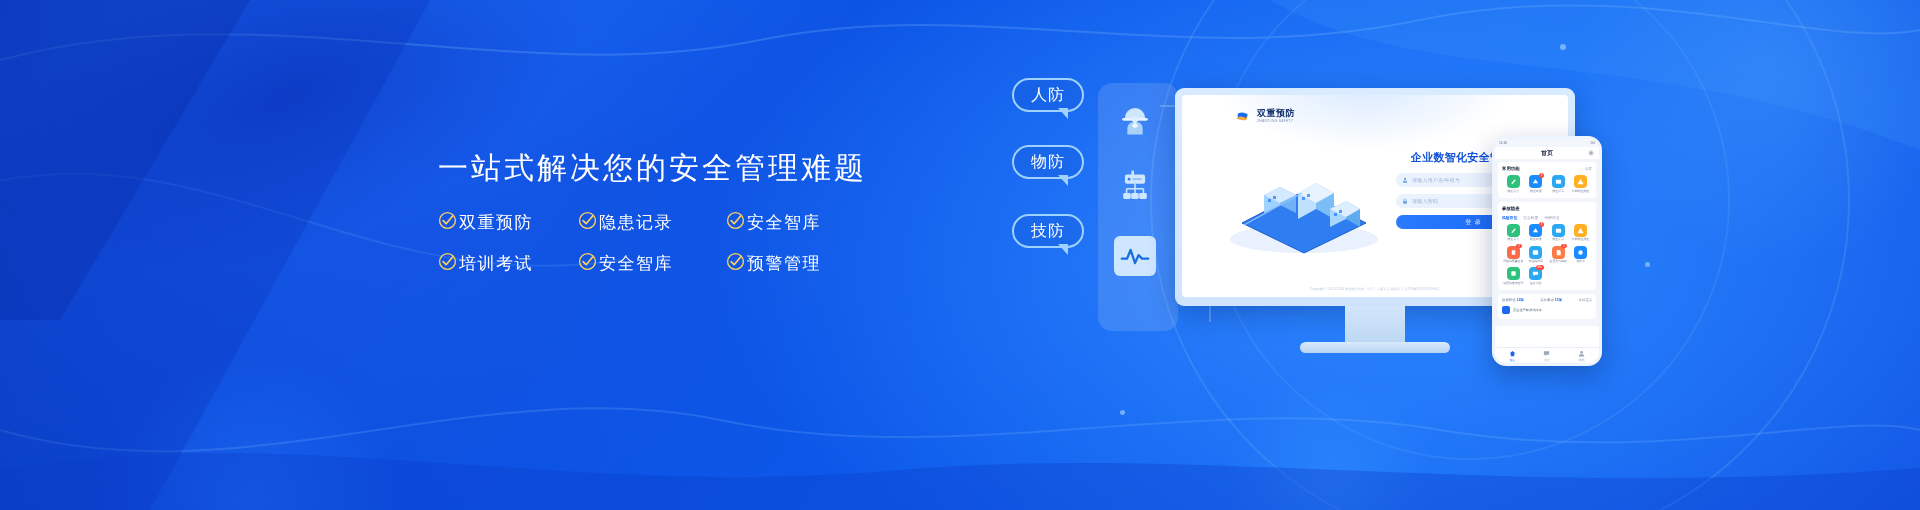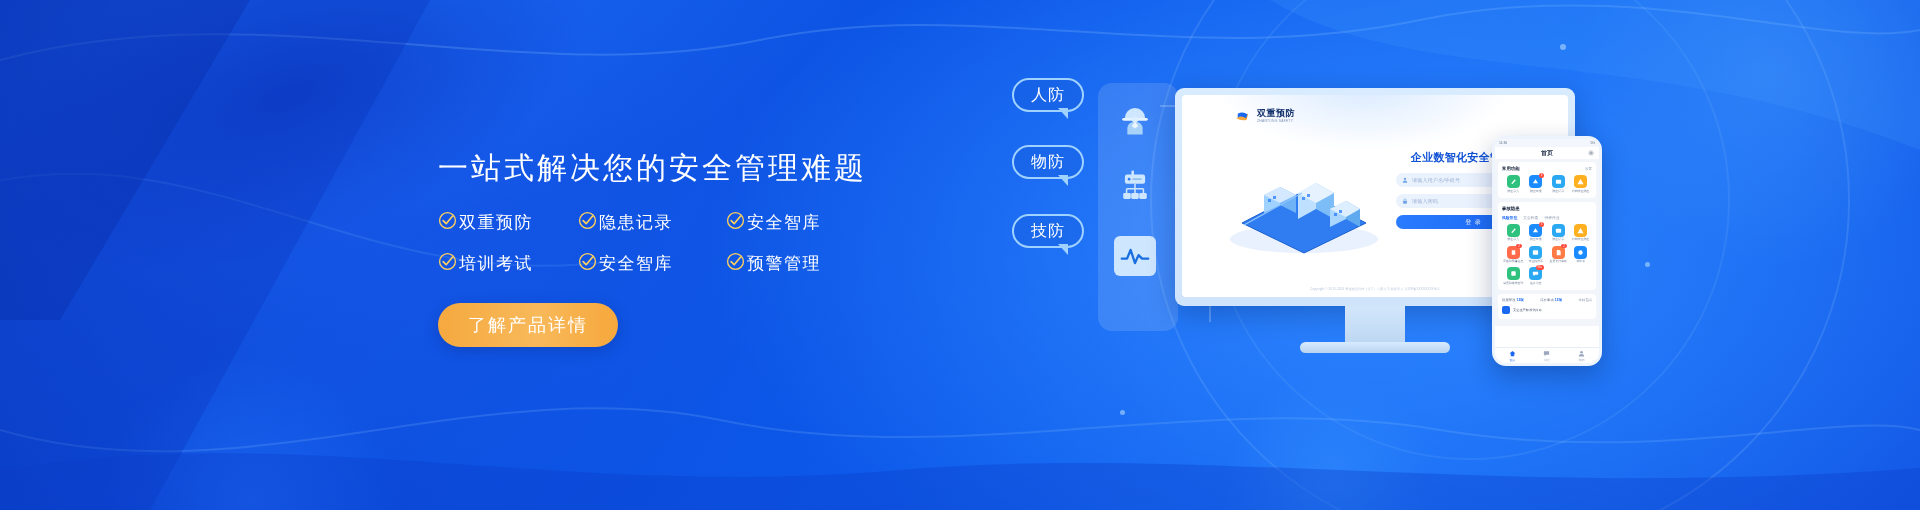--- a/index.html
+++ b/index.html
@@ -353,21 +353,20 @@
       <div class="feat">
         <svg class="feat-ico" viewBox="0 0 24 24">
           <circle cx="12" cy="12" r="10" fill="none" stroke="#ffd15c" stroke-width="1.7"></circle>
           <path d="M6.5 12.2 L10.3 16 L18.2 6.6" fill="none" stroke="#ffd15c" stroke-width="2.1" stroke-linecap="round" stroke-linejoin="round"></path>
         </svg>
         <span class="feat-label">预警管理</span>
       </div>
 
     </div>
 
-    <button class="cta">了解产品详情</button>
   </div>
 
   <div class="devices">
 
     <div class="rail"></div>
 
     <svg class="connector" width="120" height="250" viewBox="0 0 120 250">
       <path d="M64,12 H104 a10,10 0 0 1 10,10 V228" fill="none" stroke="rgba(175,215,255,.45)" stroke-width="1.6"></path>
     </svg>
 

